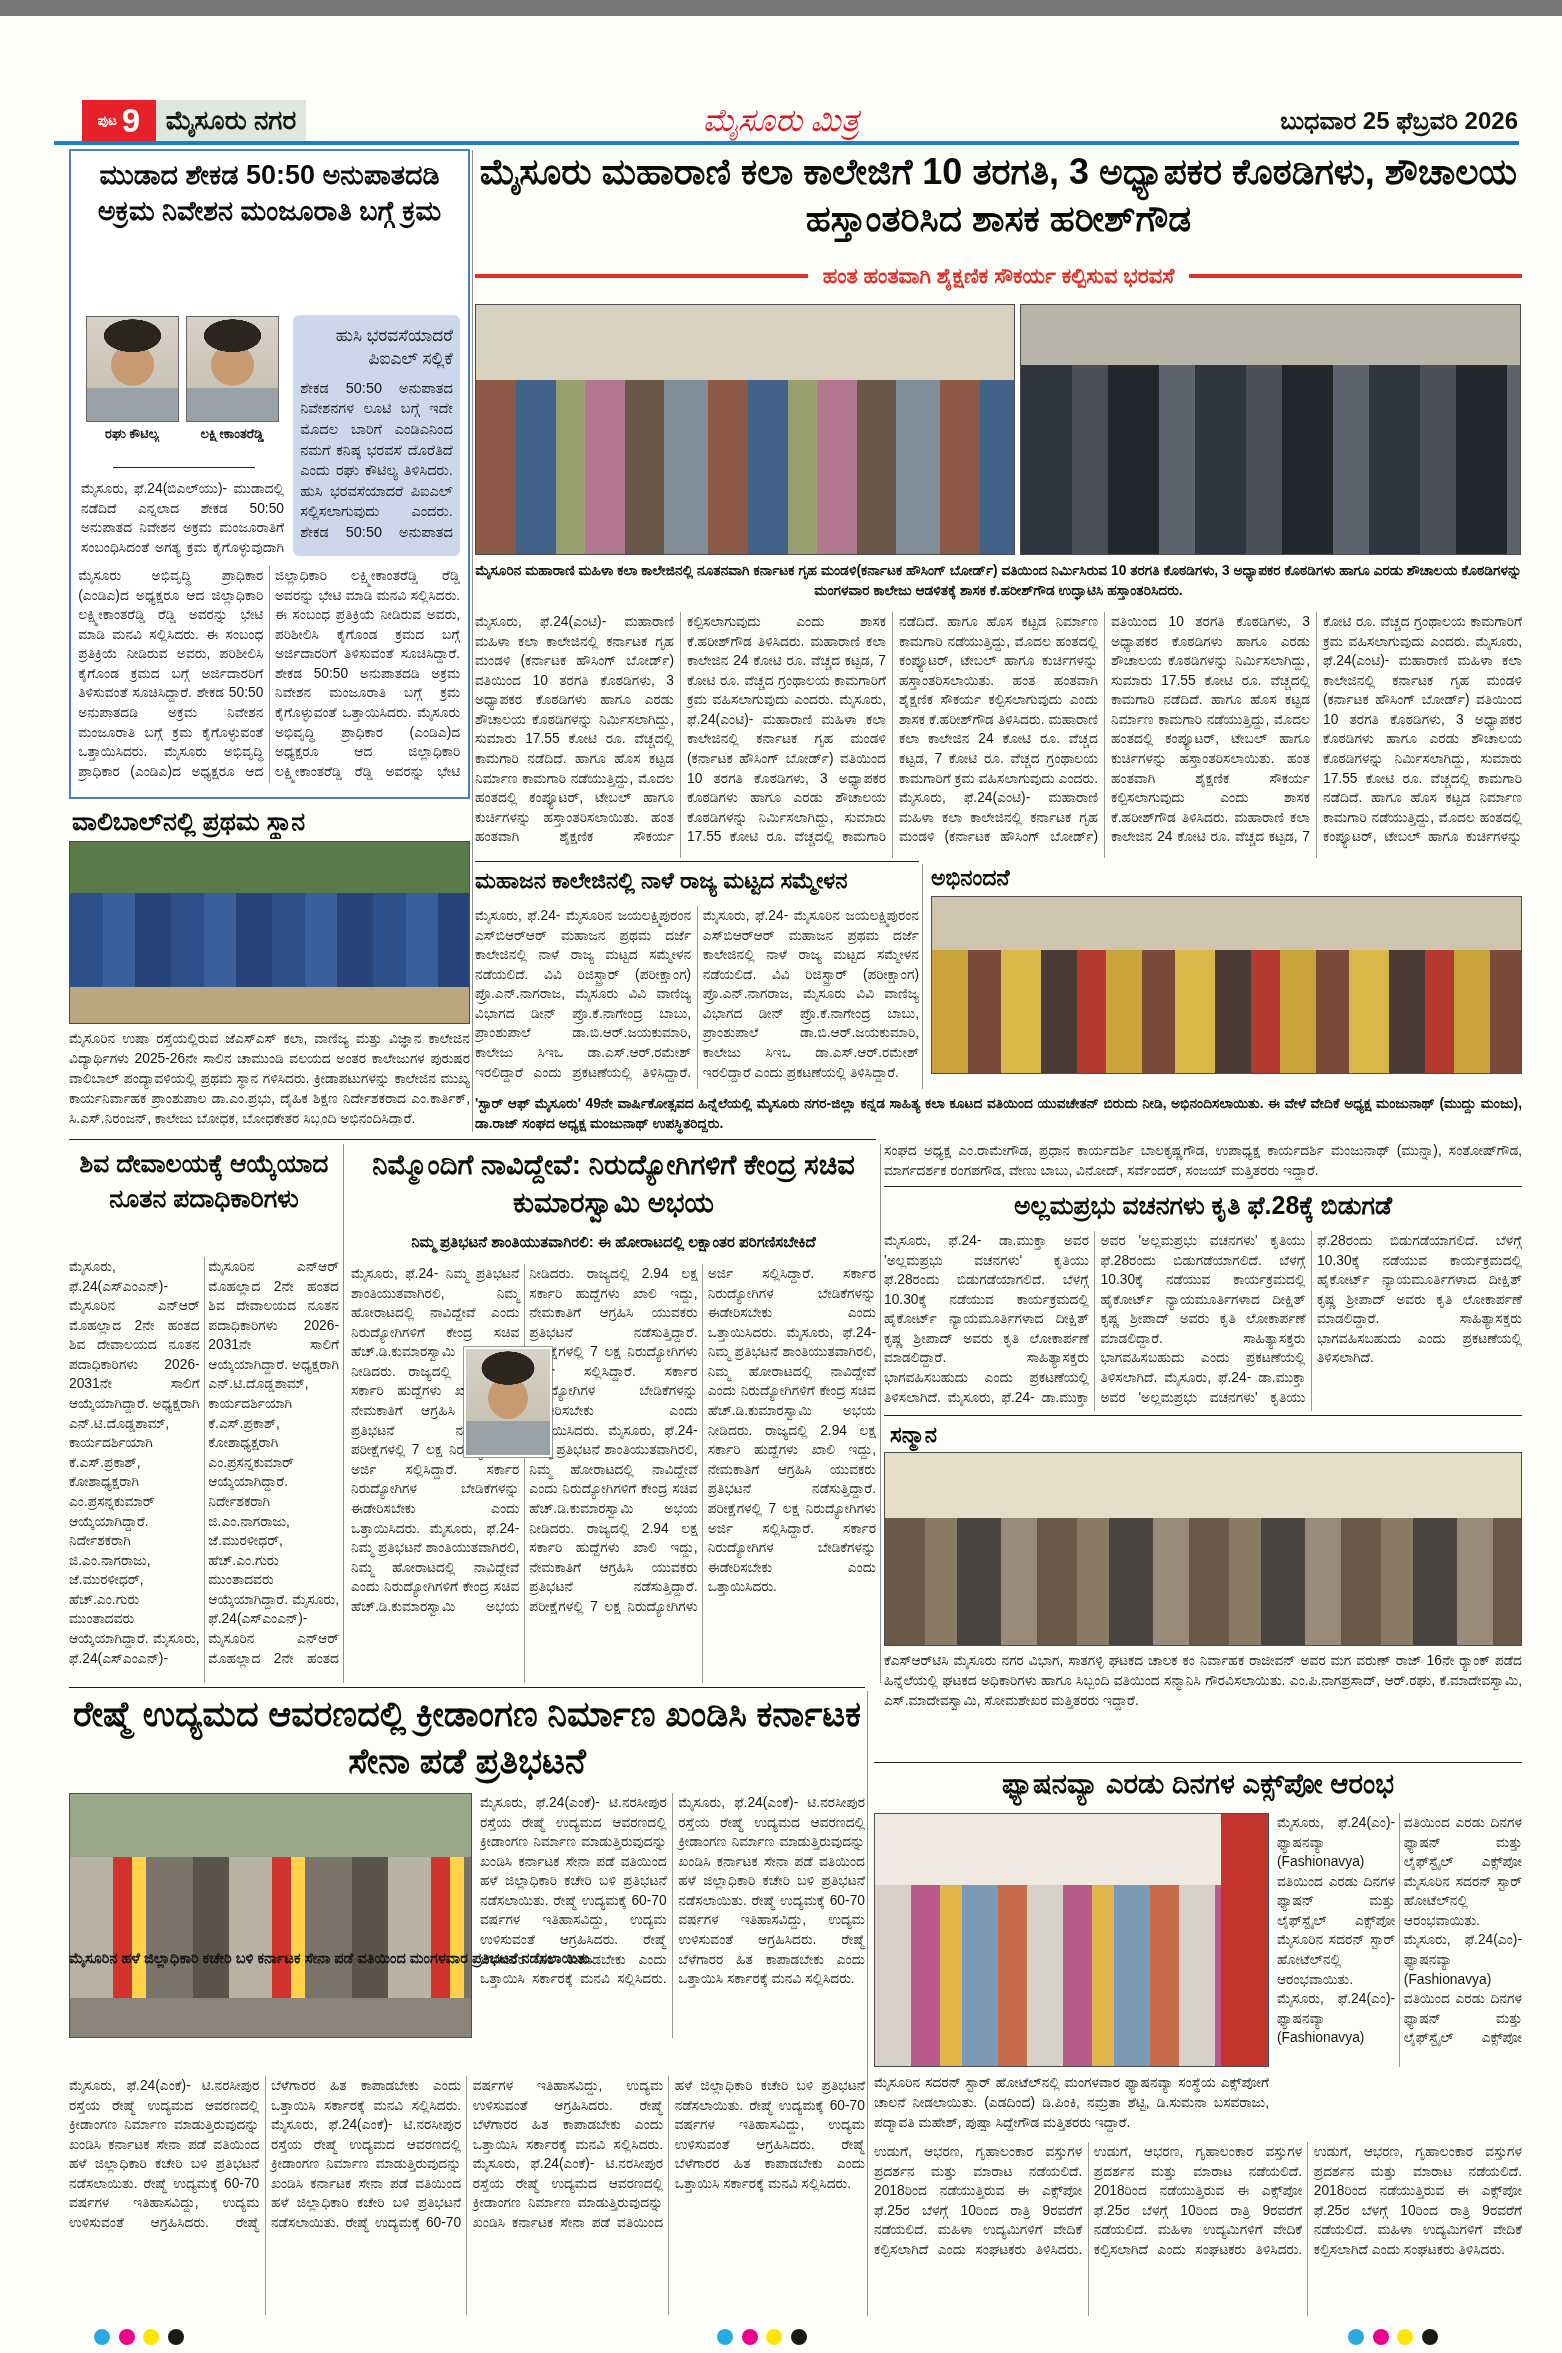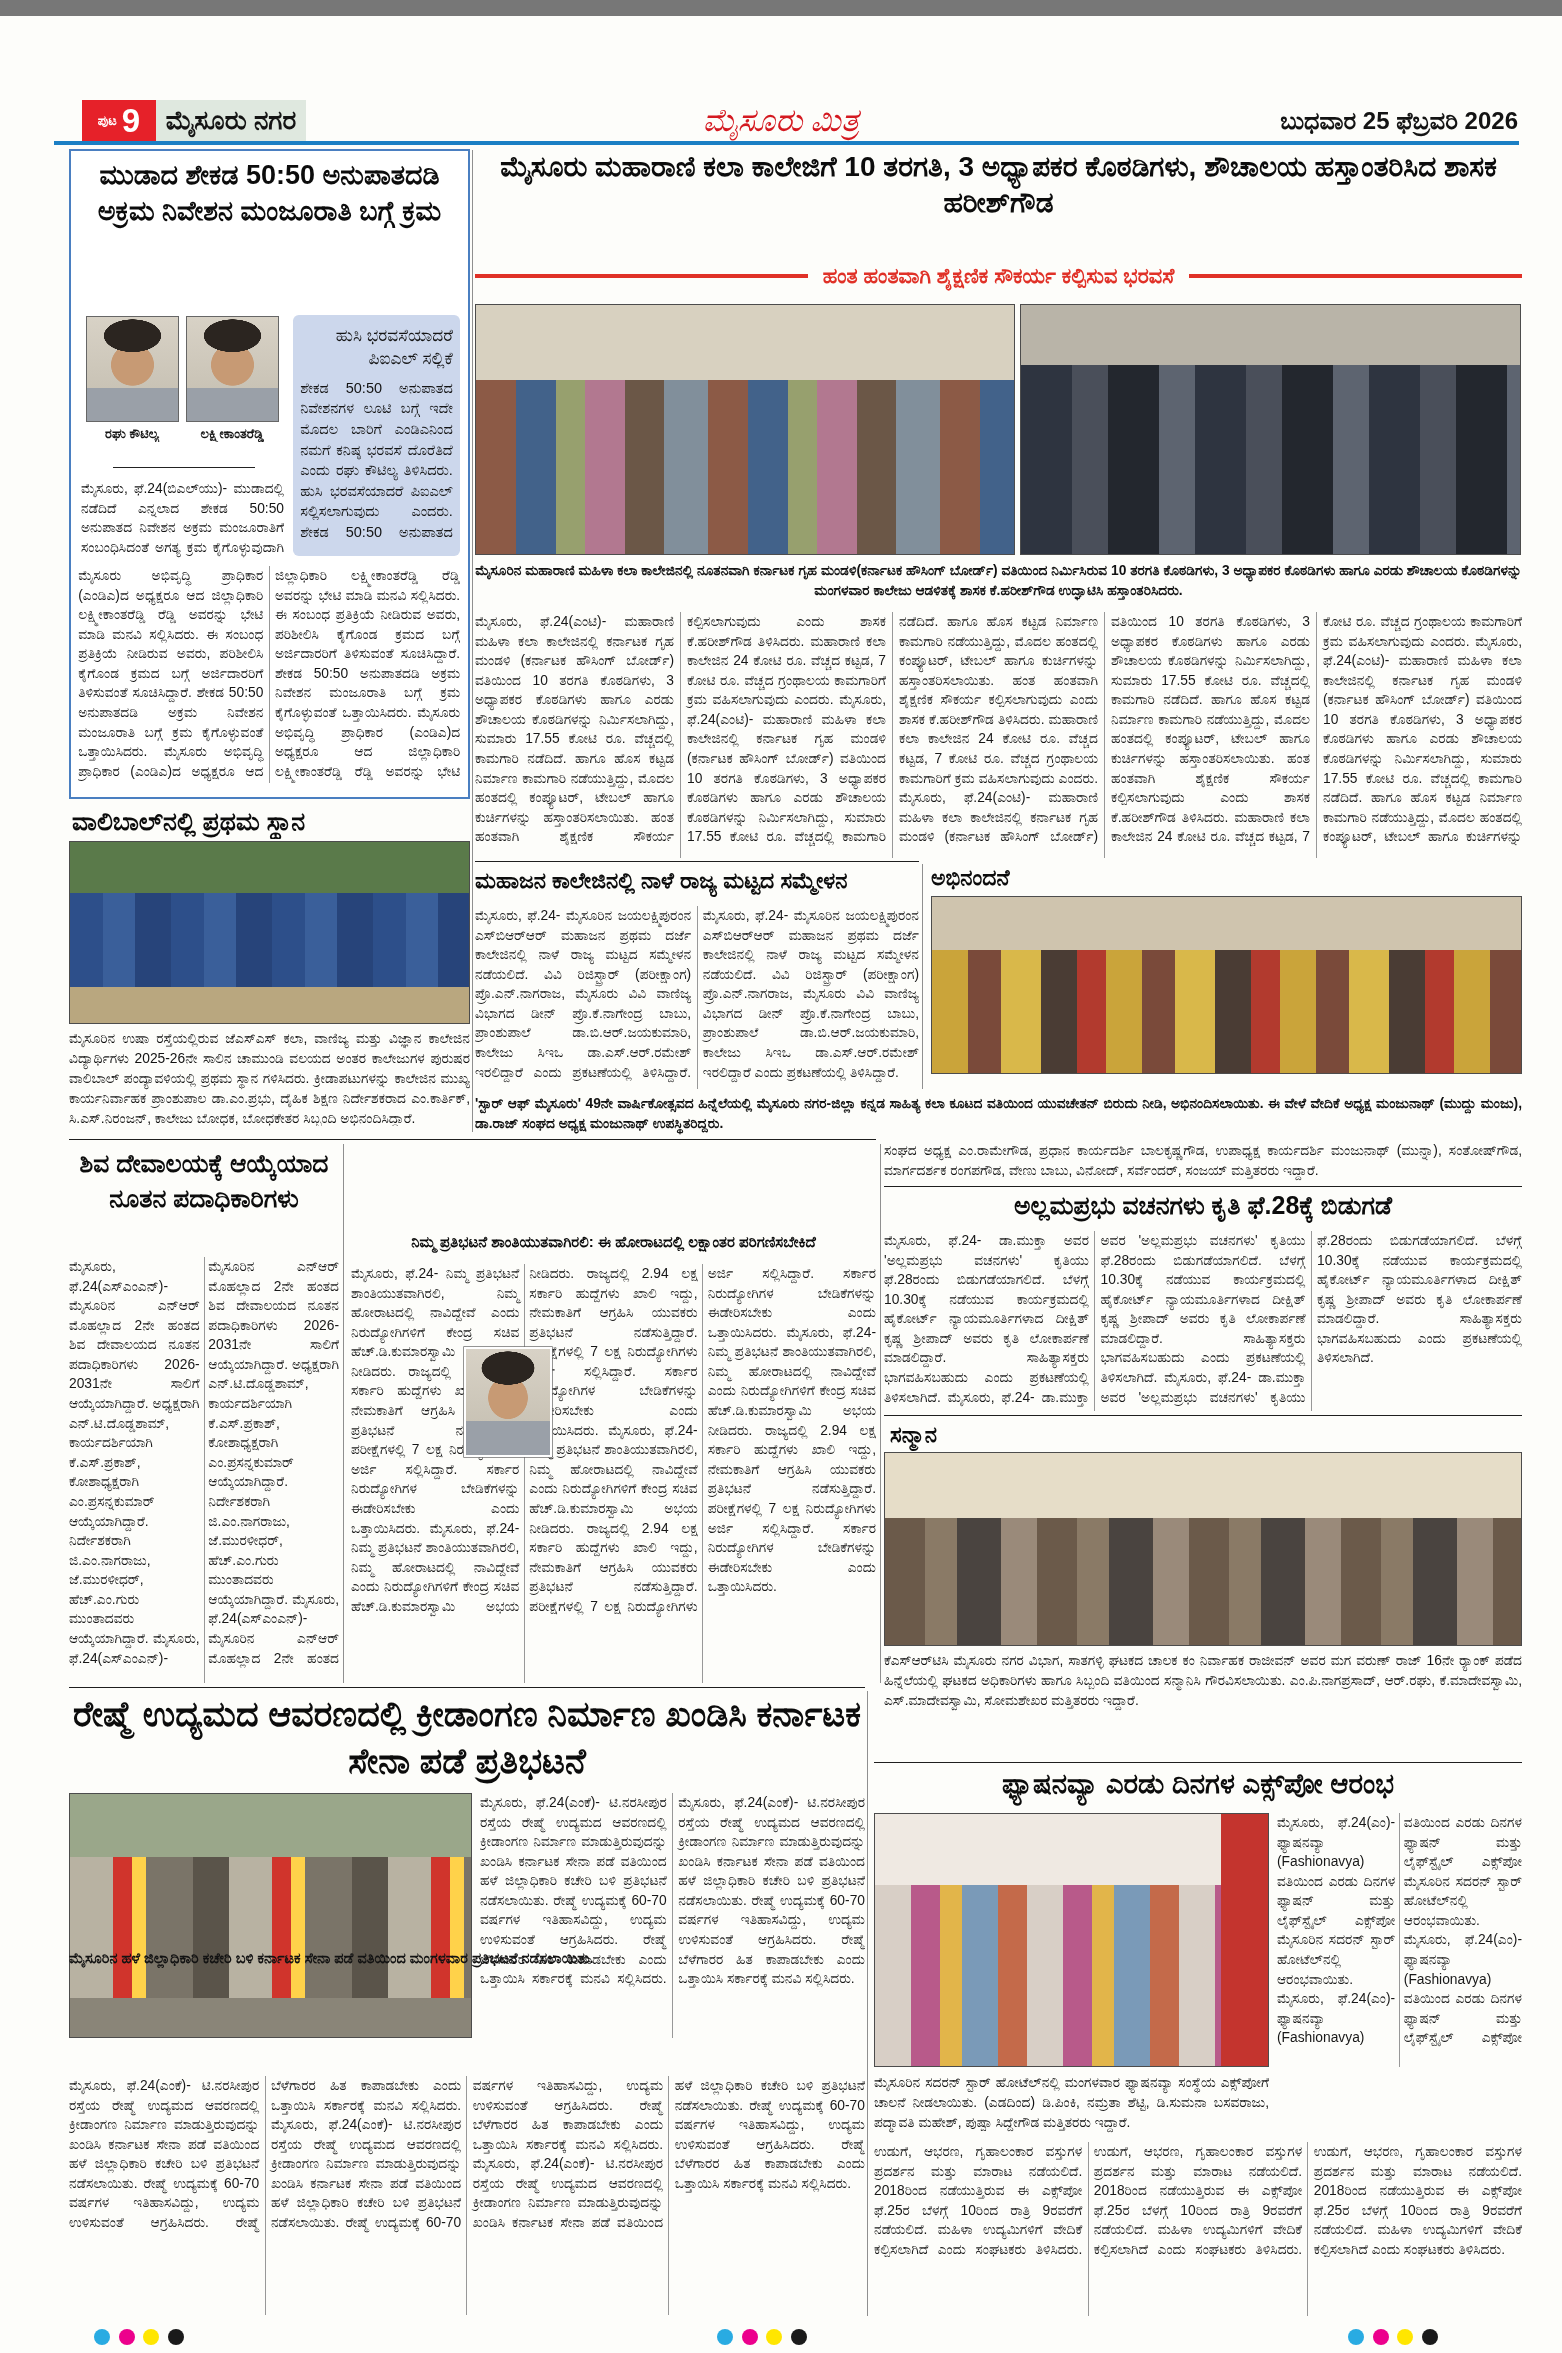--- a/index.html
+++ b/index.html
@@ -75,21 +75,21 @@
       linear-gradient(#9aa78a 0 26%, transparent 26%),
       linear-gradient(0deg, #8a8578 0 16%, transparent 16%),
       repeating-linear-gradient(90deg, #b8b2a2 0 43px, #d0342c 43px 62px, #ffd24a 62px 76px,
         #7a7468 76px 123px, #5a544a 123px 159px); }
   .ph-expo { background:
       linear-gradient(90deg, transparent 0 88%, #c4342e 88%),
       linear-gradient(#efe9e2 0 28%, transparent 28%),
       repeating-linear-gradient(90deg, #d8cfc6 0 36px, #b85a8a 36px 65px, #e2b54a 65px 87px,
         #7a9ab8 87px 123px, #c46a4a 123px 152px); }
   
-  .main-head { left:475px; top:133px; width:1047px; font-size:28px; line-height:1.3; height:101px; }
+  .main-head { left:475px; top:133px; width:1047px; font-size:36px; line-height:1.3; height:101px; }
   .main-sub  { position:absolute; left:475px; top:248px; width:1047px; display:flex; align-items:center; gap:14.5px; }
   .main-sub .bar { flex:1; height:3.6px; background:#e03127; }
   .main-sub .txt { font-size:21px; font-weight:bold; color:#e03127; white-space:nowrap; }
   .main-cap  { left:475px; top:545px; width:1047px; height:45px; text-align:center; font-weight:bold; }
   .vb-title  { left:72px; top:791px; width:397px; font-size:25px; text-align:left; height:32px; }
   .mj-head   { left:475px; top:852px; width:444px; font-size:22px; text-align:left; height:32px; white-space:nowrap; }
   .ab-label  { left:931px; top:849px; width:217px; font-size:22px; text-align:left; height:30px; }
   .sv-head   { left:69px;  top:1130px; width:270px; font-size:25px; line-height:1.4; height:107px; }
   .ks-head   { left:351px; top:1130px; width:525px; font-size:27.5px; line-height:1.38; height:81px; }
   .ks-intro  { left:351px; top:1217px; width:525px; font-size:15px; height:23px; }
@@ -166,20 +166,21 @@
   <div class="cap" style="left:475px; top:1078px; width:1047px; height:42px; font-weight:bold;">'ಸ್ಟಾರ್ ಆಫ್ ಮೈಸೂರು' 49ನೇ ವಾರ್ಷಿಕೋತ್ಸವದ ಹಿನ್ನೆಲೆಯಲ್ಲಿ ಮೈಸೂರು ನಗರ-ಜಿಲ್ಲಾ ಕನ್ನಡ ಸಾಹಿತ್ಯ ಕಲಾ ಕೂಟದ ವತಿಯಿಂದ ಯುವಚೇತನ್ ಬಿರುದು ನೀಡಿ, ಅಭಿನಂದಿಸಲಾಯಿತು. ಈ ವೇಳೆ ವೇದಿಕೆ ಅಧ್ಯಕ್ಷ ಮಂಜುನಾಥ್ (ಮುದ್ದು ಮಂಜು), ಡಾ.ರಾಜ್ ಸಂಘದ ಅಧ್ಯಕ್ಷ ಮಂಜುನಾಥ್ ಉಪಸ್ಥಿತರಿದ್ದರು.</div>
   <div class="cap" style="left:884px; top:1125px; width:638px; height:45px;">ಸಂಘದ ಅಧ್ಯಕ್ಷ ಎಂ.ರಾಮೇಗೌಡ, ಪ್ರಧಾನ ಕಾರ್ಯದರ್ಶಿ ಬಾಲಕೃಷ್ಣಗೌಡ, ಉಪಾಧ್ಯಕ್ಷ ಕಾರ್ಯದರ್ಶಿ ಮಂಜುನಾಥ್ (ಮುನ್ನಾ), ಸಂತೋಷ್‌ಗೌಡ, ಮಾರ್ಗದರ್ಶಕ ರಂಗಪಗೌಡ, ವೇಣು ಬಾಬು, ವಿನೋದ್, ಸರ್ವೆಂದರ್, ಸಂಜಯ್ ಮತ್ತಿತರರು ಇದ್ದಾರೆ.</div>
 
   <div class="rule-h" style="left:69px; top:1123px; width:807px;"></div>
   <div class="rule-v" style="left:343px; top:1128px; height:539px;"></div>
   <div class="rule-v" style="left:880px; top:1128px; height:539px;"></div>
 
   <div class="head sv-head">ಶಿವ ದೇವಾಲಯಕ್ಕೆ ಆಯ್ಕೆಯಾದ ನೂತನ ಪದಾಧಿಕಾರಿಗಳು</div>
   <div class="bt c2" style="left:69px; top:1241px; width:270px; height:426px; column-gap:8.7px;">ಮೈಸೂರು, ಫೆ.24(ಎಸ್‌ಎಂಎನ್)- ಮೈಸೂರಿನ ಎನ್‌ಆರ್ ಮೊಹಲ್ಲಾದ 2ನೇ ಹಂತದ ಶಿವ ದೇವಾಲಯದ ನೂತನ ಪದಾಧಿಕಾರಿಗಳು 2026-2031ನೇ ಸಾಲಿಗೆ ಆಯ್ಕೆಯಾಗಿದ್ದಾರೆ. ಅಧ್ಯಕ್ಷರಾಗಿ ಎನ್.ಟಿ.ದೊಡ್ಡಶಾಮ್, ಕಾರ್ಯದರ್ಶಿಯಾಗಿ ಕೆ.ಎಸ್.ಪ್ರಕಾಶ್, ಕೋಶಾಧ್ಯಕ್ಷರಾಗಿ ಎಂ.ಪ್ರಸನ್ನಕುಮಾರ್ ಆಯ್ಕೆಯಾಗಿದ್ದಾರೆ. ನಿರ್ದೇಶಕರಾಗಿ ಜಿ.ಎಂ.ನಾಗರಾಜು, ಜೆ.ಮುರಳೀಧರ್, ಹೆಚ್.ಎಂ.ಗುರು ಮುಂತಾದವರು ಆಯ್ಕೆಯಾಗಿದ್ದಾರೆ. ಮೈಸೂರು, ಫೆ.24(ಎಸ್‌ಎಂಎನ್)- ಮೈಸೂರಿನ ಎನ್‌ಆರ್ ಮೊಹಲ್ಲಾದ 2ನೇ ಹಂತದ ಶಿವ ದೇವಾಲಯದ ನೂತನ ಪದಾಧಿಕಾರಿಗಳು 2026-2031ನೇ ಸಾಲಿಗೆ ಆಯ್ಕೆಯಾಗಿದ್ದಾರೆ. ಅಧ್ಯಕ್ಷರಾಗಿ ಎನ್.ಟಿ.ದೊಡ್ಡಶಾಮ್, ಕಾರ್ಯದರ್ಶಿಯಾಗಿ ಕೆ.ಎಸ್.ಪ್ರಕಾಶ್, ಕೋಶಾಧ್ಯಕ್ಷರಾಗಿ ಎಂ.ಪ್ರಸನ್ನಕುಮಾರ್ ಆಯ್ಕೆಯಾಗಿದ್ದಾರೆ. ನಿರ್ದೇಶಕರಾಗಿ ಜಿ.ಎಂ.ನಾಗರಾಜು, ಜೆ.ಮುರಳೀಧರ್, ಹೆಚ್.ಎಂ.ಗುರು ಮುಂತಾದವರು ಆಯ್ಕೆಯಾಗಿದ್ದಾರೆ. ಮೈಸೂರು, ಫೆ.24(ಎಸ್‌ಎಂಎನ್)- ಮೈಸೂರಿನ ಎನ್‌ಆರ್ ಮೊಹಲ್ಲಾದ 2ನೇ ಹಂತದ ಶಿವ ದೇವಾಲಯದ ನೂತನ ಪದಾಧಿಕಾರಿಗಳು 2026-2031ನೇ ಸಾಲಿಗೆ ಆಯ್ಕೆಯಾಗಿದ್ದಾರೆ. ಅಧ್ಯಕ್ಷರಾಗಿ ಎನ್.ಟಿ.ದೊಡ್ಡಶಾಮ್, ಕಾರ್ಯದರ್ಶಿಯಾಗಿ ಕೆ.ಎಸ್.ಪ್ರಕಾಶ್, ಕೋಶಾಧ್ಯಕ್ಷರಾಗಿ ಎಂ.ಪ್ರಸನ್ನಕುಮಾರ್ ಆಯ್ಕೆಯಾಗಿದ್ದಾರೆ. ನಿರ್ದೇಶಕರಾಗಿ ಜಿ.ಎಂ.ನಾಗರಾಜು, ಜೆ.ಮುರಳೀಧರ್, ಹೆಚ್.ಎಂ.ಗುರು ಮುಂತಾದವರು ಆಯ್ಕೆಯಾಗಿದ್ದಾರೆ.</div>
 
+  <div class="head ks-head">ನಿಮ್ಮೊಂದಿಗೆ ನಾವಿದ್ದೇವೆ: ನಿರುದ್ಯೋಗಿಗಳಿಗೆ ಕೇಂದ್ರ ಸಚಿವ ಕುಮಾರಸ್ವಾಮಿ ಅಭಯ</div>
   <div class="head ks-intro">ನಿಮ್ಮ ಪ್ರತಿಭಟನೆ ಶಾಂತಿಯುತವಾಗಿರಲಿ: ಈ ಹೋರಾಟದಲ್ಲಿ ಲಕ್ಷಾಂತರ ಪರಿಗಣಿಸಬೇಕಿದೆ</div>
   <div class="bt c3" style="left:351px; top:1248px; width:525px; height:419px; column-gap:10px;">ಮೈಸೂರು, ಫೆ.24- ನಿಮ್ಮ ಪ್ರತಿಭಟನೆ ಶಾಂತಿಯುತವಾಗಿರಲಿ, ನಿಮ್ಮ ಹೋರಾಟದಲ್ಲಿ ನಾವಿದ್ದೇವೆ ಎಂದು ನಿರುದ್ಯೋಗಿಗಳಿಗೆ ಕೇಂದ್ರ ಸಚಿವ ಹೆಚ್.ಡಿ.ಕುಮಾರಸ್ವಾಮಿ ಅಭಯ ನೀಡಿದರು. ರಾಜ್ಯದಲ್ಲಿ 2.94 ಲಕ್ಷ ಸರ್ಕಾರಿ ಹುದ್ದೆಗಳು ಖಾಲಿ ಇದ್ದು, ನೇಮಕಾತಿಗೆ ಆಗ್ರಹಿಸಿ ಯುವಕರು ಪ್ರತಿಭಟನೆ ನಡೆಸುತ್ತಿದ್ದಾರೆ. ಪರೀಕ್ಷೆಗಳಲ್ಲಿ 7 ಲಕ್ಷ ನಿರುದ್ಯೋಗಿಗಳು ಅರ್ಜಿ ಸಲ್ಲಿಸಿದ್ದಾರೆ. ಸರ್ಕಾರ ನಿರುದ್ಯೋಗಿಗಳ ಬೇಡಿಕೆಗಳನ್ನು ಈಡೇರಿಸಬೇಕು ಎಂದು ಒತ್ತಾಯಿಸಿದರು. ಮೈಸೂರು, ಫೆ.24- ನಿಮ್ಮ ಪ್ರತಿಭಟನೆ ಶಾಂತಿಯುತವಾಗಿರಲಿ, ನಿಮ್ಮ ಹೋರಾಟದಲ್ಲಿ ನಾವಿದ್ದೇವೆ ಎಂದು ನಿರುದ್ಯೋಗಿಗಳಿಗೆ ಕೇಂದ್ರ ಸಚಿವ ಹೆಚ್.ಡಿ.ಕುಮಾರಸ್ವಾಮಿ ಅಭಯ ನೀಡಿದರು. ರಾಜ್ಯದಲ್ಲಿ 2.94 ಲಕ್ಷ ಸರ್ಕಾರಿ ಹುದ್ದೆಗಳು ಖಾಲಿ ಇದ್ದು, ನೇಮಕಾತಿಗೆ ಆಗ್ರಹಿಸಿ ಯುವಕರು ಪ್ರತಿಭಟನೆ ನಡೆಸುತ್ತಿದ್ದಾರೆ. ಪರೀಕ್ಷೆಗಳಲ್ಲಿ 7 ಲಕ್ಷ ನಿರುದ್ಯೋಗಿಗಳು ಅರ್ಜಿ ಸಲ್ಲಿಸಿದ್ದಾರೆ. ಸರ್ಕಾರ ನಿರುದ್ಯೋಗಿಗಳ ಬೇಡಿಕೆಗಳನ್ನು ಈಡೇರಿಸಬೇಕು ಎಂದು ಒತ್ತಾಯಿಸಿದರು. ಮೈಸೂರು, ಫೆ.24- ನಿಮ್ಮ ಪ್ರತಿಭಟನೆ ಶಾಂತಿಯುತವಾಗಿರಲಿ, ನಿಮ್ಮ ಹೋರಾಟದಲ್ಲಿ ನಾವಿದ್ದೇವೆ ಎಂದು ನಿರುದ್ಯೋಗಿಗಳಿಗೆ ಕೇಂದ್ರ ಸಚಿವ ಹೆಚ್.ಡಿ.ಕುಮಾರಸ್ವಾಮಿ ಅಭಯ ನೀಡಿದರು. ರಾಜ್ಯದಲ್ಲಿ 2.94 ಲಕ್ಷ ಸರ್ಕಾರಿ ಹುದ್ದೆಗಳು ಖಾಲಿ ಇದ್ದು, ನೇಮಕಾತಿಗೆ ಆಗ್ರಹಿಸಿ ಯುವಕರು ಪ್ರತಿಭಟನೆ ನಡೆಸುತ್ತಿದ್ದಾರೆ. ಪರೀಕ್ಷೆಗಳಲ್ಲಿ 7 ಲಕ್ಷ ನಿರುದ್ಯೋಗಿಗಳು ಅರ್ಜಿ ಸಲ್ಲಿಸಿದ್ದಾರೆ. ಸರ್ಕಾರ ನಿರುದ್ಯೋಗಿಗಳ ಬೇಡಿಕೆಗಳನ್ನು ಈಡೇರಿಸಬೇಕು ಎಂದು ಒತ್ತಾಯಿಸಿದರು. ಮೈಸೂರು, ಫೆ.24- ನಿಮ್ಮ ಪ್ರತಿಭಟನೆ ಶಾಂತಿಯುತವಾಗಿರಲಿ, ನಿಮ್ಮ ಹೋರಾಟದಲ್ಲಿ ನಾವಿದ್ದೇವೆ ಎಂದು ನಿರುದ್ಯೋಗಿಗಳಿಗೆ ಕೇಂದ್ರ ಸಚಿವ ಹೆಚ್.ಡಿ.ಕುಮಾರಸ್ವಾಮಿ ಅಭಯ ನೀಡಿದರು. ರಾಜ್ಯದಲ್ಲಿ 2.94 ಲಕ್ಷ ಸರ್ಕಾರಿ ಹುದ್ದೆಗಳು ಖಾಲಿ ಇದ್ದು, ನೇಮಕಾತಿಗೆ ಆಗ್ರಹಿಸಿ ಯುವಕರು ಪ್ರತಿಭಟನೆ ನಡೆಸುತ್ತಿದ್ದಾರೆ. ಪರೀಕ್ಷೆಗಳಲ್ಲಿ 7 ಲಕ್ಷ ನಿರುದ್ಯೋಗಿಗಳು ಅರ್ಜಿ ಸಲ್ಲಿಸಿದ್ದಾರೆ. ಸರ್ಕಾರ ನಿರುದ್ಯೋಗಿಗಳ ಬೇಡಿಕೆಗಳನ್ನು ಈಡೇರಿಸಬೇಕು ಎಂದು ಒತ್ತಾಯಿಸಿದರು.</div>
   <div class="abs ks-photo ph-portrait"></div>
 
   <div class="rule-h" style="left:884px; top:1170px; width:638px;"></div>
   <div class="head al-head">ಅಲ್ಲಮಪ್ರಭು ವಚನಗಳು ಕೃತಿ ಫೆ.28ಕ್ಕೆ ಬಿಡುಗಡೆ</div>
   <div class="bt c3" style="left:884px; top:1215px; width:638px; height:180px;">ಮೈಸೂರು, ಫೆ.24- ಡಾ.ಮುಕ್ತಾ ಅವರ 'ಅಲ್ಲಮಪ್ರಭು ವಚನಗಳು' ಕೃತಿಯು ಫೆ.28ರಂದು ಬಿಡುಗಡೆಯಾಗಲಿದೆ. ಬೆಳಗ್ಗೆ 10.30ಕ್ಕೆ ನಡೆಯುವ ಕಾರ್ಯಕ್ರಮದಲ್ಲಿ ಹೈಕೋರ್ಟ್ ನ್ಯಾಯಮೂರ್ತಿಗಳಾದ ದೀಕ್ಷಿತ್ ಕೃಷ್ಣ ಶ್ರೀಪಾದ್ ಅವರು ಕೃತಿ ಲೋಕಾರ್ಪಣೆ ಮಾಡಲಿದ್ದಾರೆ. ಸಾಹಿತ್ಯಾಸಕ್ತರು ಭಾಗವಹಿಸಬಹುದು ಎಂದು ಪ್ರಕಟಣೆಯಲ್ಲಿ ತಿಳಿಸಲಾಗಿದೆ. ಮೈಸೂರು, ಫೆ.24- ಡಾ.ಮುಕ್ತಾ ಅವರ 'ಅಲ್ಲಮಪ್ರಭು ವಚನಗಳು' ಕೃತಿಯು ಫೆ.28ರಂದು ಬಿಡುಗಡೆಯಾಗಲಿದೆ. ಬೆಳಗ್ಗೆ 10.30ಕ್ಕೆ ನಡೆಯುವ ಕಾರ್ಯಕ್ರಮದಲ್ಲಿ ಹೈಕೋರ್ಟ್ ನ್ಯಾಯಮೂರ್ತಿಗಳಾದ ದೀಕ್ಷಿತ್ ಕೃಷ್ಣ ಶ್ರೀಪಾದ್ ಅವರು ಕೃತಿ ಲೋಕಾರ್ಪಣೆ ಮಾಡಲಿದ್ದಾರೆ. ಸಾಹಿತ್ಯಾಸಕ್ತರು ಭಾಗವಹಿಸಬಹುದು ಎಂದು ಪ್ರಕಟಣೆಯಲ್ಲಿ ತಿಳಿಸಲಾಗಿದೆ. ಮೈಸೂರು, ಫೆ.24- ಡಾ.ಮುಕ್ತಾ ಅವರ 'ಅಲ್ಲಮಪ್ರಭು ವಚನಗಳು' ಕೃತಿಯು ಫೆ.28ರಂದು ಬಿಡುಗಡೆಯಾಗಲಿದೆ. ಬೆಳಗ್ಗೆ 10.30ಕ್ಕೆ ನಡೆಯುವ ಕಾರ್ಯಕ್ರಮದಲ್ಲಿ ಹೈಕೋರ್ಟ್ ನ್ಯಾಯಮೂರ್ತಿಗಳಾದ ದೀಕ್ಷಿತ್ ಕೃಷ್ಣ ಶ್ರೀಪಾದ್ ಅವರು ಕೃತಿ ಲೋಕಾರ್ಪಣೆ ಮಾಡಲಿದ್ದಾರೆ. ಸಾಹಿತ್ಯಾಸಕ್ತರು ಭಾಗವಹಿಸಬಹುದು ಎಂದು ಪ್ರಕಟಣೆಯಲ್ಲಿ ತಿಳಿಸಲಾಗಿದೆ.</div>
 
   <div class="rule-h" style="left:884px; top:1399px; width:638px;"></div>
   <div class="head sn-label">ಸನ್ಮಾನ</div>

